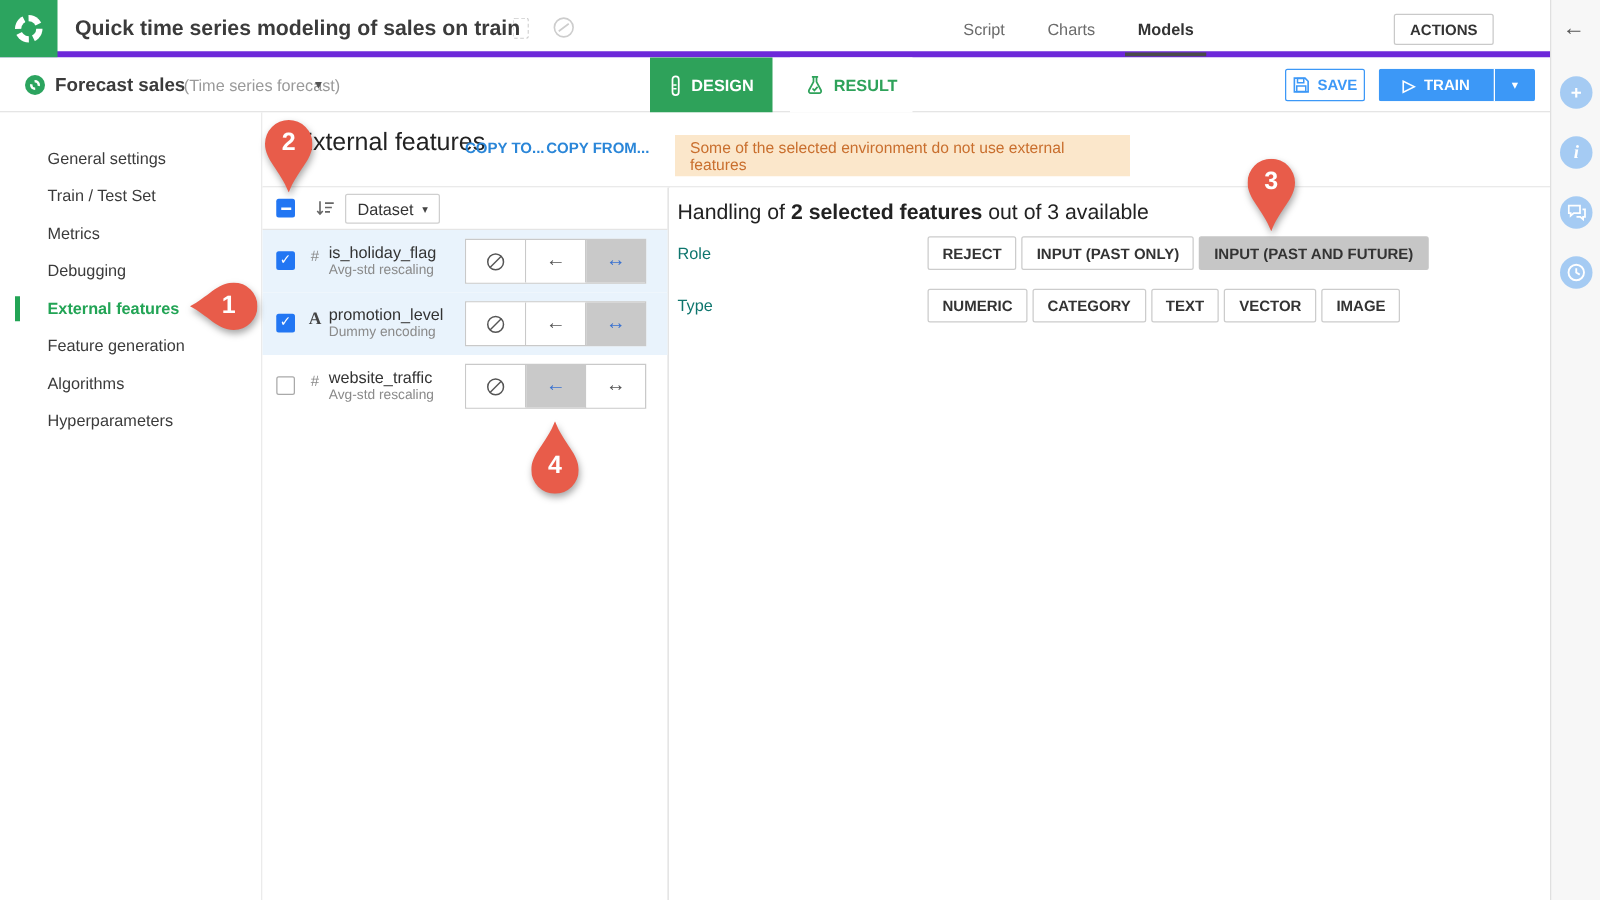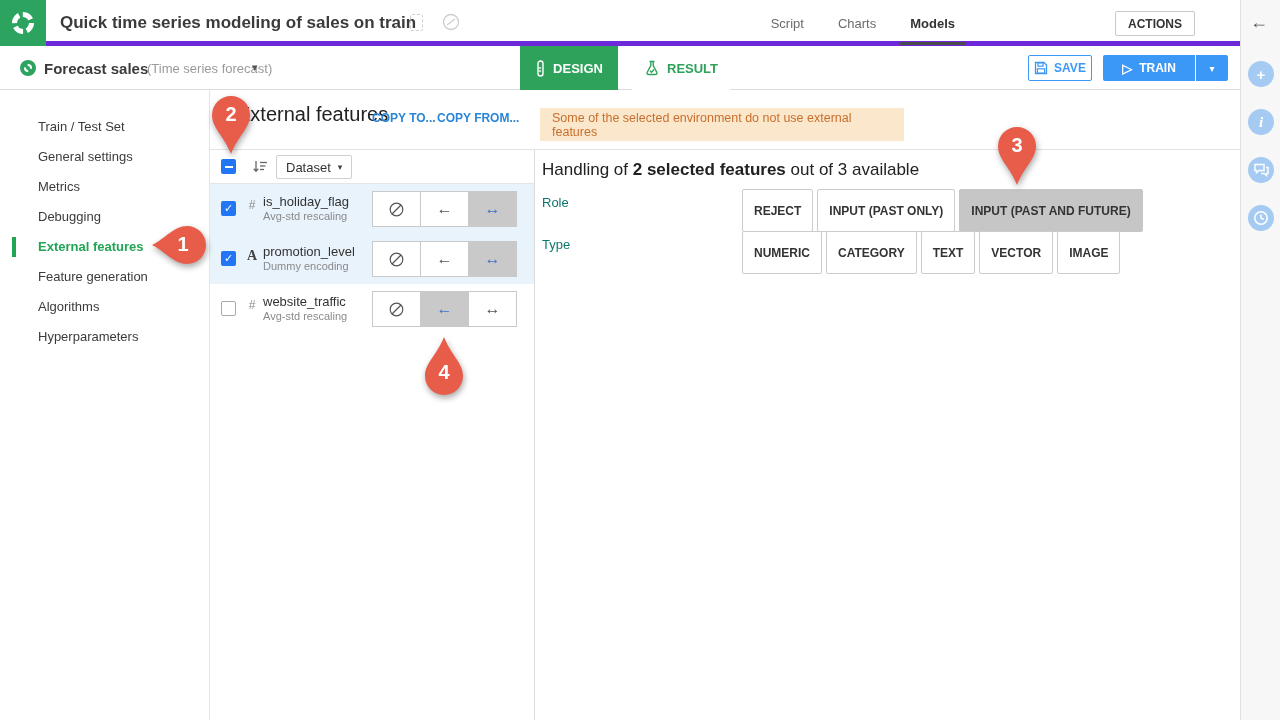--- a/index.html
+++ b/index.html
@@ -84,21 +84,21 @@
   .bg-cell.sel { background:#C9C9C9; }
   .bg-cell.sel .ar { color:#3A72D0; }
 
   
   .rightcol { position:absolute; left:536px; top:150px; width:704px; height:570px; background:#fff; }
   .handling-heading { position:absolute; left:6px; top:10px; font-size:17px; color:#222; }
   .h-label { position:absolute; left:6px; font-size:13px; color:#0f766e; }
   .role-label { top:45px; } .type-label { top:87px; }
   .opt-row { position:absolute; left:206px; display:flex; gap:4px; }
   .role-row { top:39px; } .type-row { top:81px; }
-  .opt-btn { height:43px; padding:0 11px; background:#fff; border:1px solid #ccc; border-radius:2px; font-size:12px; font-weight:700; color:#333; display:flex; align-items:center; cursor:pointer; font-family:"Liberation Sans",sans-serif; }
+  .opt-btn { height:27px; padding:0 11px; background:#fff; border:1px solid #ccc; border-radius:2px; font-size:12px; font-weight:700; color:#333; display:flex; align-items:center; cursor:pointer; font-family:"Liberation Sans",sans-serif; }
   .opt-btn.sel { background:#C6C6C6; border-color:#C6C6C6; }
 
   
   .pin { position:absolute; z-index:50; filter:drop-shadow(1px 3px 3px rgba(0,0,0,.35)); }
   .pin svg { display:block; }
   .pin-num { position:absolute; color:#fff; font-size:20px; font-weight:700; width:38px; text-align:center; }
   .pin-down .pin-num, .pin-left .pin-num { top:7px; }
   .pin-up .pin-num { top:24px; }
   .pin-left .pin-num { left:12px; width:38px; }
 </style>
@@ -180,22 +180,22 @@
     <div class="train-group">
       <button class="train-main">
         <span style="font-size:13px;">▷</span>
         <span>TRAIN</span>
       </button>
       <button class="train-caret">▾</button>
     </div>
   </div>
 
   <nav class="sidebar" style="padding-top:22px;">
+    <div class="side-item">General settings</div>
     <div class="side-item">Train / Test Set</div>
-    <div class="side-item">General settings</div>
     <div class="side-item">Metrics</div>
     <div class="side-item">Debugging</div>
     <div class="side-item active">External features</div>
     <div class="side-item">Feature generation</div>
     <div class="side-item">Algorithms</div>
     <div class="side-item">Hyperparameters</div>
   </nav>
 
   <div class="panel-header">
     <div class="panel-title">External features</div>

